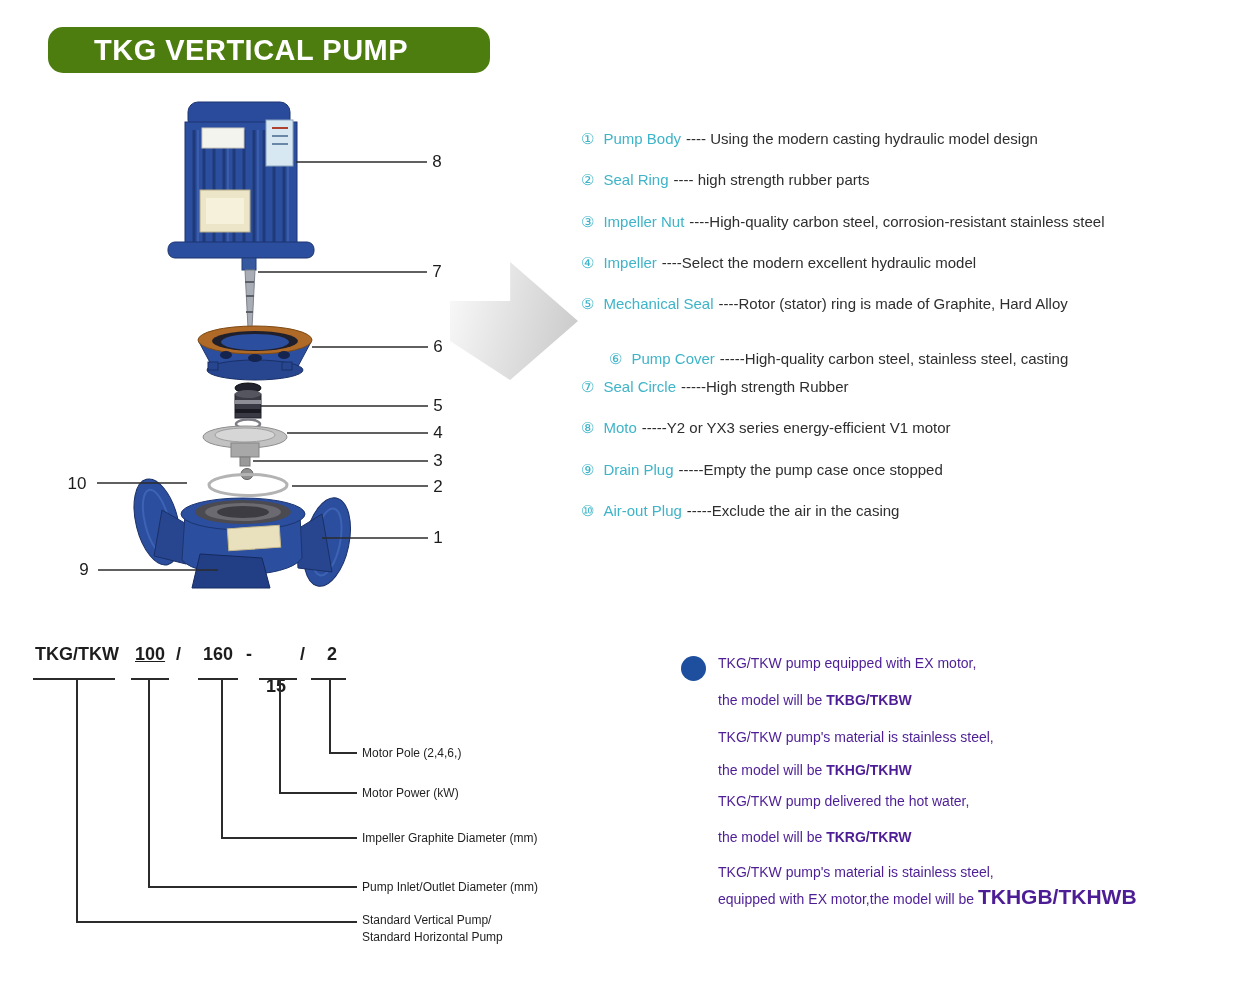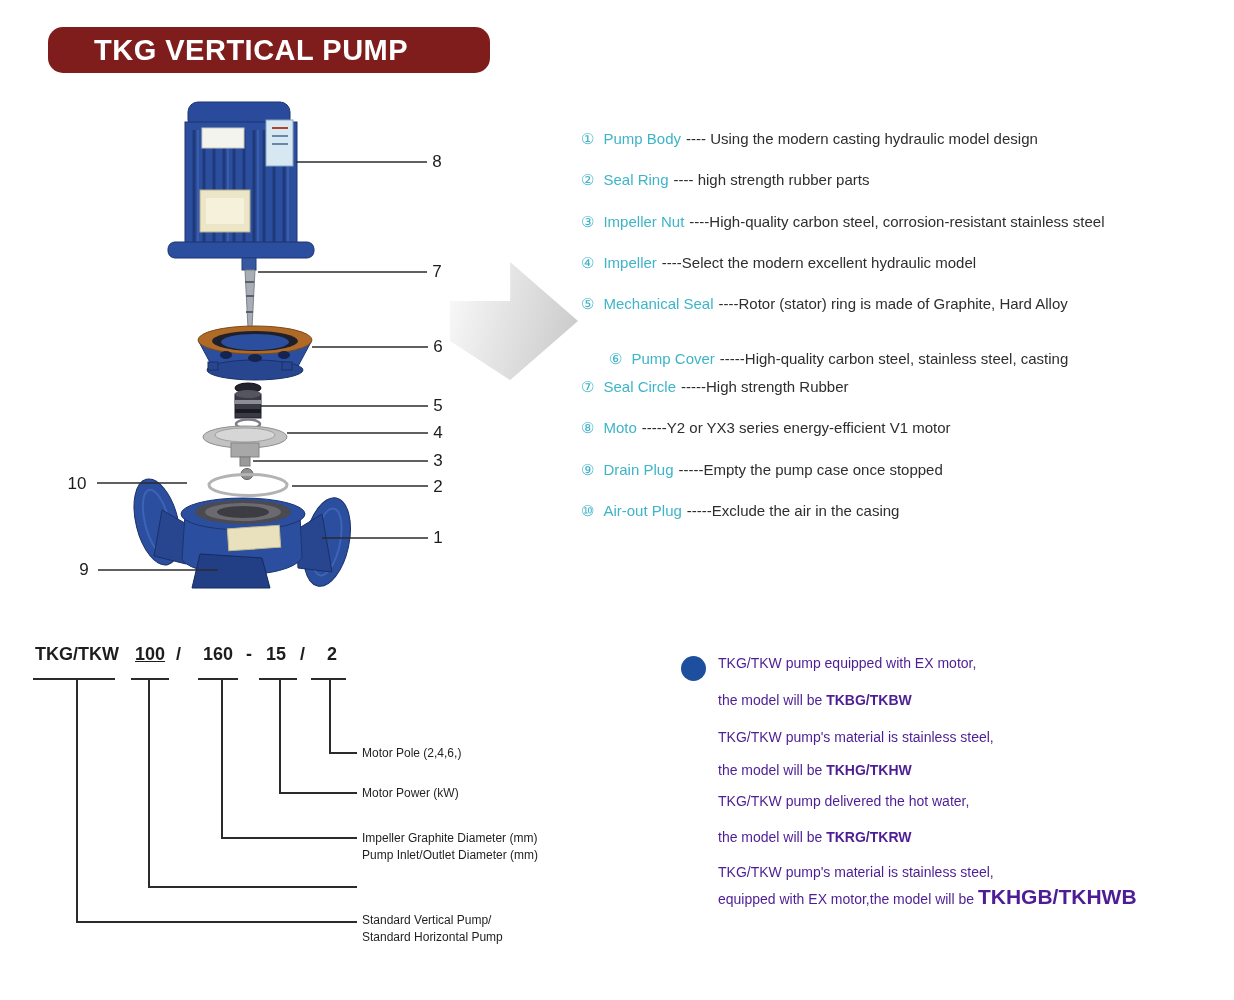--- a/index.html
+++ b/index.html
@@ -4,21 +4,21 @@
 <style>
   html,body{margin:0;padding:0;}
   body{
     width:1234px;height:1000px;position:relative;background:#ffffff;
     font-family:"Liberation Sans",sans-serif;overflow:hidden;color:#2b2b2b;
   }
   .abs{position:absolute;}
   
   .banner{
     position:absolute;left:48px;top:27px;width:442px;height:46px;
-    background:#7f1d1d;border-radius:15px;display:flex;align-items:center;
+    background:#4d7c0f;border-radius:15px;display:flex;align-items:center;
   }
   .banner span{
     color:#ffffff;font-weight:bold;font-size:29px;letter-spacing:.5px;
     padding-left:46px;white-space:nowrap;
   }
   
   .prow{position:absolute;left:581px;white-space:nowrap;font-size:15px;line-height:18px;}
   .psym{color:#3eb4c8;font-size:15px;margin-right:9px;}
   .pname{color:#3eb4c8;}
   .pdesc{color:#2e2e2e;margin-left:5px;}
@@ -196,21 +196,21 @@
 </div>
 <div class="prow" style="top:502px;">
   <span class="psym">⑩</span><span class="pname">Air-out Plug</span><span class="pdesc">-----Exclude the air in the casing</span>
 </div>
 
 <span class="kcode" style="left:35px;top:644px;">TKG/TKW</span>
 <span class="kcode" style="left:135px;top:644px;text-decoration:underline;">100</span>
 <span class="kcode" style="left:176px;top:644px;">/</span>
 <span class="kcode" style="left:203px;top:644px;">160</span>
 <span class="kcode" style="left:246px;top:644px;">-</span>
-<span class="kcode" style="left:266px;top:644px;">15</span>
+<span class="kcode" style="left:266px;top:676px;">15</span>
 <span class="kcode" style="left:300px;top:644px;">/</span>
 <span class="kcode" style="left:327px;top:644px;">2</span>
 
 <div class="kline" style="left:33px;top:678px;width:82px;height:2px;"></div>
 <div class="kline" style="left:131px;top:678px;width:38px;height:2px;"></div>
 <div class="kline" style="left:198px;top:678px;width:40px;height:2px;"></div>
 <div class="kline" style="left:259px;top:678px;width:38px;height:2px;"></div>
 <div class="kline" style="left:311px;top:678px;width:35px;height:2px;"></div>
 
 <div class="kline" style="left:76px;top:679px;width:1.5px;height:243px;"></div>
@@ -221,21 +221,21 @@
 
 <div class="kline" style="left:329px;top:752px;width:28px;height:1.5px;"></div>
 <div class="kline" style="left:279px;top:792px;width:78px;height:1.5px;"></div>
 <div class="kline" style="left:221px;top:837px;width:136px;height:1.5px;"></div>
 <div class="kline" style="left:148px;top:886px;width:209px;height:1.5px;"></div>
 <div class="kline" style="left:76px;top:921px;width:281px;height:1.5px;"></div>
 
 <span class="klabel" style="left:362px;top:746px;text-align:right;">Motor Pole (2,4,6,)</span>
 <span class="klabel" style="left:362px;top:786px;">Motor Power (kW)</span>
 <span class="klabel" style="left:362px;top:831px;">Impeller Graphite Diameter (mm)</span>
-<span class="klabel" style="left:362px;top:848px;">Pump Inlet/Outlet Diameter (mm)</span>
+<span class="klabel" style="left:362px;top:880px;">Pump Inlet/Outlet Diameter (mm)</span>
 <span class="klabel" style="left:362px;top:913px;">Standard Vertical Pump/</span>
 <span class="klabel" style="left:362px;top:930px;">Standard Horizontal Pump</span>
 
 <div class="bullet"></div>
 <div class="nline" style="top:655px;"><span>TKG/TKW pump equipped with EX motor,</span><span class="nmodel"></span></div>
 <div class="nline" style="top:692px;"><span>the model will be </span><span class="nmodel">TKBG/TKBW</span></div>
 <div class="nline" style="top:729px;"><span>TKG/TKW pump's material is stainless steel,</span><span class="nmodel"></span></div>
 <div class="nline" style="top:762px;"><span>the model will be </span><span class="nmodel">TKHG/TKHW</span></div>
 <div class="nline" style="top:793px;"><span>TKG/TKW pump delivered the hot water,</span><span class="nmodel"></span></div>
 <div class="nline" style="top:829px;"><span>the model will be </span><span class="nmodel">TKRG/TKRW</span></div>

